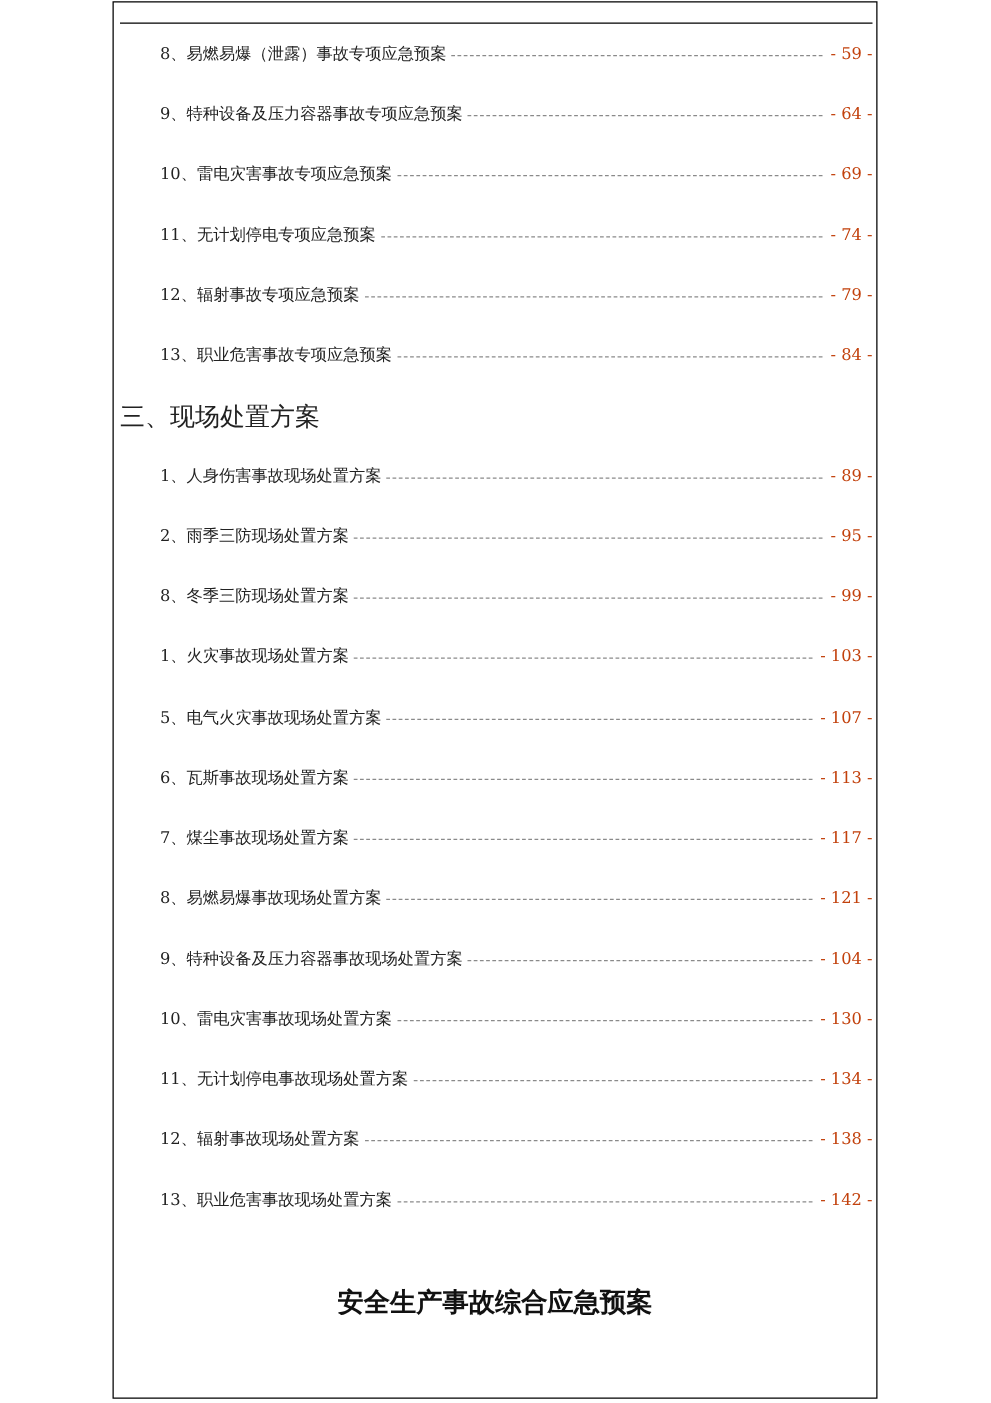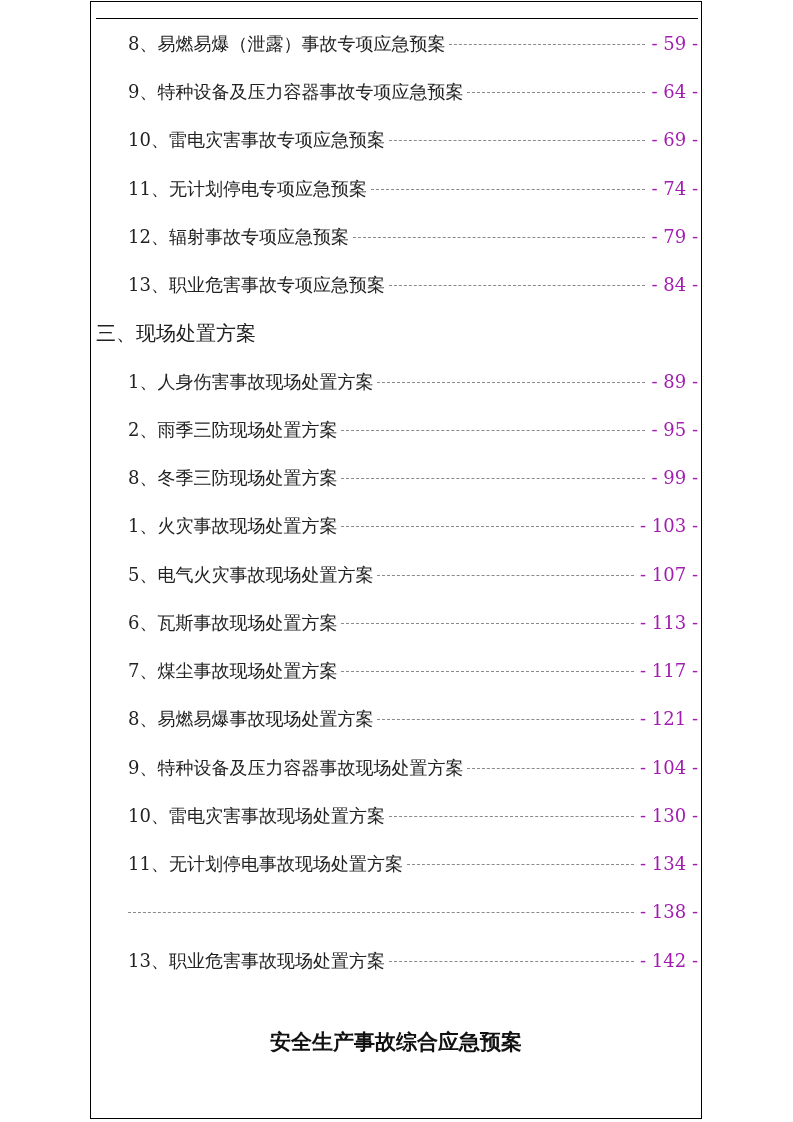--- a/index.html
+++ b/index.html
@@ -32,38 +32,38 @@
       height: 0;
       border-top: 1.5px solid #000000;
     }
     .toc-row {
       position: absolute;
       left: 128px;
       width: 570px;
       height: 20px;
       display: flex;
       align-items: center;
-      font-size: 18px;
+      font-size: 13px;
       line-height: 20px;
       white-space: nowrap;
     }
     .toc-row .label {
       flex: 0 0 auto;
       padding-right: 4px;
     }
     .toc-row .leader {
       flex: 1 1 auto;
       height: 0;
       border-top: 1px dashed #8a8a8a;
       margin-top: 1px;
     }
     .toc-row .page {
       flex: 0 0 auto;
       padding-left: 6px;
-      color: #a21caf;
+      color: #c2410c;
     }
     .section-heading {
       position: absolute;
       left: 96px;
       height: 20px;
       font-size: 20px;
       line-height: 20px;
       white-space: nowrap;
     }
     .doc-title {
@@ -168,20 +168,21 @@
   <span class="label">10、雷电灾害事故现场处置方案</span>
   <span class="leader"></span>
   <span class="page">- 130 -</span>
 </div>
 <div class="toc-row" style="top:854px">
   <span class="label">11、无计划停电事故现场处置方案</span>
   <span class="leader"></span>
   <span class="page">- 134 -</span>
 </div>
 <div class="toc-row" style="top:902px">
+  <span class="label">12、辐射事故现场处置方案</span>
   <span class="leader"></span>
   <span class="page">- 138 -</span>
 </div>
 <div class="toc-row" style="top:951px">
   <span class="label">13、职业危害事故现场处置方案</span>
   <span class="leader"></span>
   <span class="page">- 142 -</span>
 </div>
 
 <div class="doc-title">安全生产事故综合应急预案</div>

